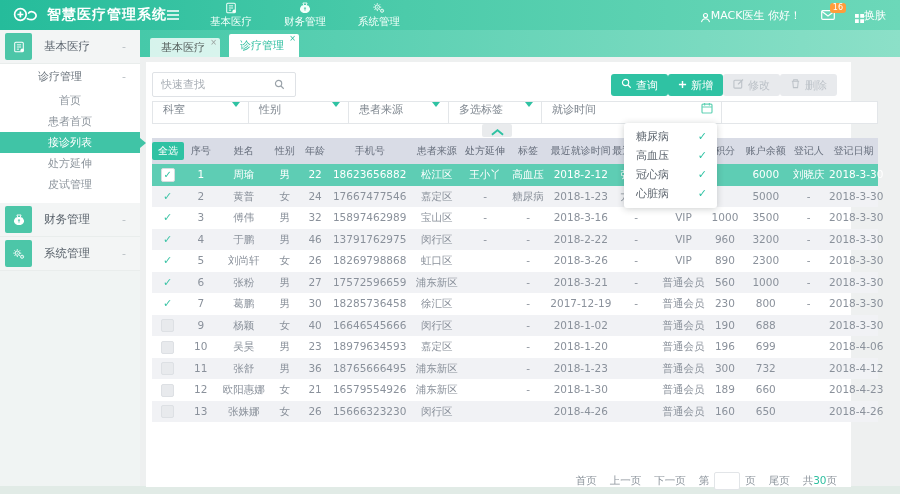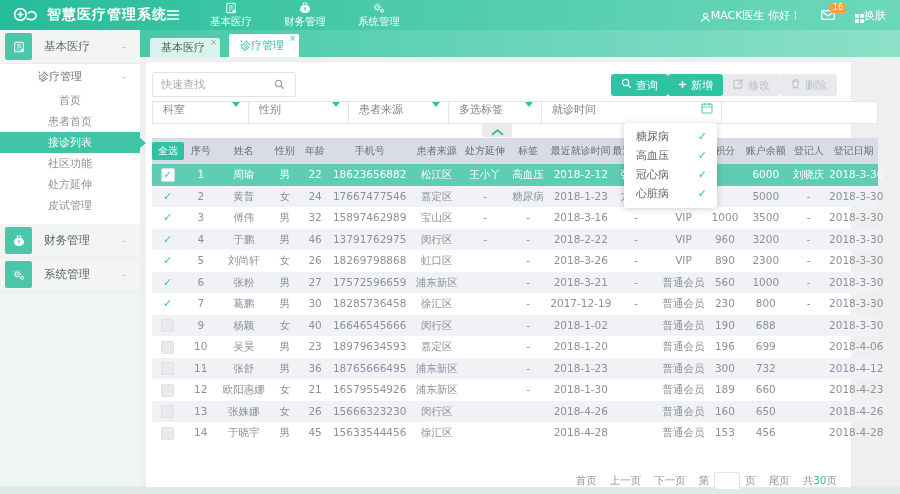--- a/index.html
+++ b/index.html
@@ -201,21 +201,20 @@
           </svg>
         </span>
         <span class="sb-lb">基本医疗</span>
         <span class="sb-dash">-</span>
       </div>
       <div class="sb-sub">
         <div class="sb-subtitle"><span>诊疗管理</span><span class="sb-dash">-</span></div>
         <div class="sb-item">首页</div>
         <div class="sb-item">患者首页</div>
         <div class="sb-item active">接诊列表<span class="sb-arrow"></span></div>
-        <div class="sb-item">社区功能</div>
         <div class="sb-item">处方延伸</div>
         <div class="sb-item">皮试管理</div>
       </div>
       <div class="sb-sec">
         <span class="sb-ic">
           <svg viewBox="0 0 12 14" width="10" height="12">
             <path d="M4.5 3.5L3.5 1h5l-1 2.5" fill="none" stroke="currentColor" stroke-width="1.1"></path>
             <path d="M4.5 3.5h3a4.6 4.6 0 0 1 2.3 8.5 8 8 0 0 1-7.6 0 4.6 4.6 0 0 1 2.3-8.5z" fill="currentColor" stroke="none"></path>
             <path d="M6 6.2v4M4.7 7.3h2.6" stroke="#4cc6a8" stroke-width="1" fill="none"></path>
           </svg>
@@ -582,38 +581,20 @@
             <td></td>
             <td></td>
             <td>2018-4-26</td>
             <td></td>
             <td>普通会员</td>
             <td>160</td>
             <td>650</td>
             <td></td>
             <td>2018-4-26</td>
           </tr>
-          <tr>
-            <td><span class="cb"></span></td>
-            <td>14</td>
-            <td>于晓宇</td>
-            <td>男</td>
-            <td>45</td>
-            <td>15633544456</td>
-            <td>徐汇区</td>
-            <td></td>
-            <td></td>
-            <td>2018-4-28</td>
-            <td></td>
-            <td>普通会员</td>
-            <td>153</td>
-            <td>456</td>
-            <td></td>
-            <td>2018-4-28</td>
-          </tr>
         </tbody>
     </table>
 
     <div class="pager">
       <span>首页</span>
       <span>上一页</span>
       <span>下一页</span>
       <span class="pjump">
         <span>第</span>
         <input class="pinput" style="">

